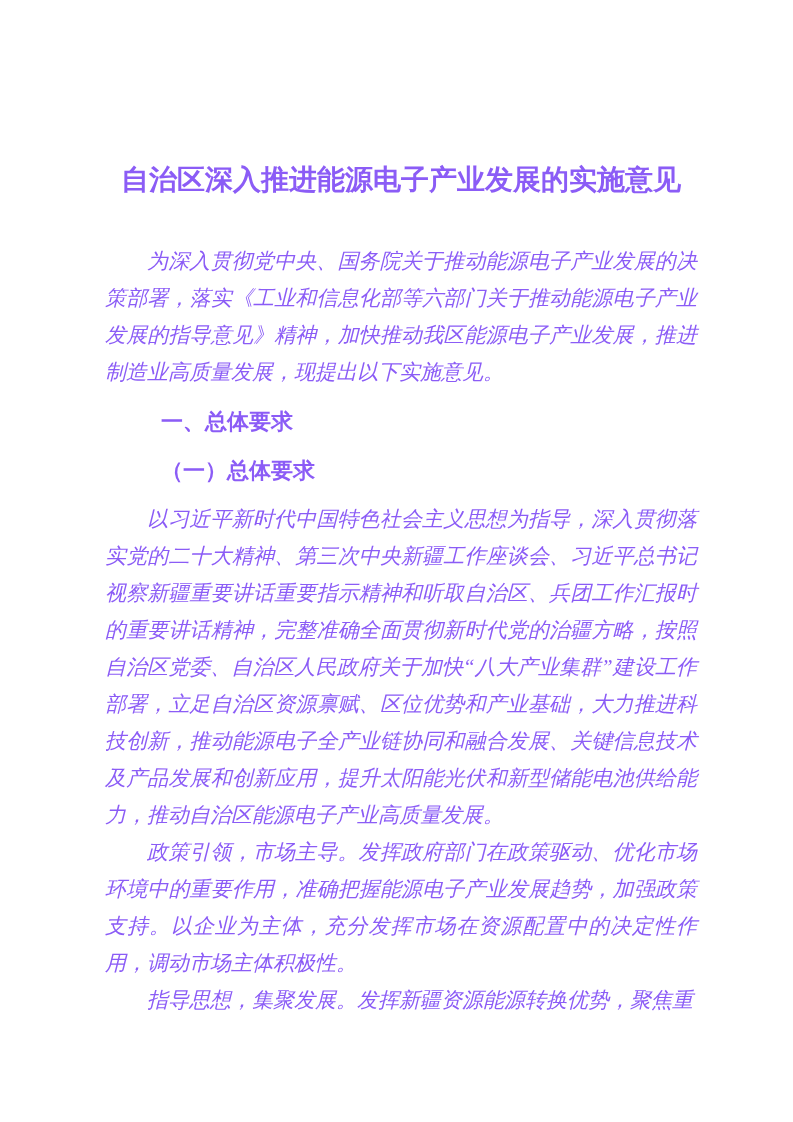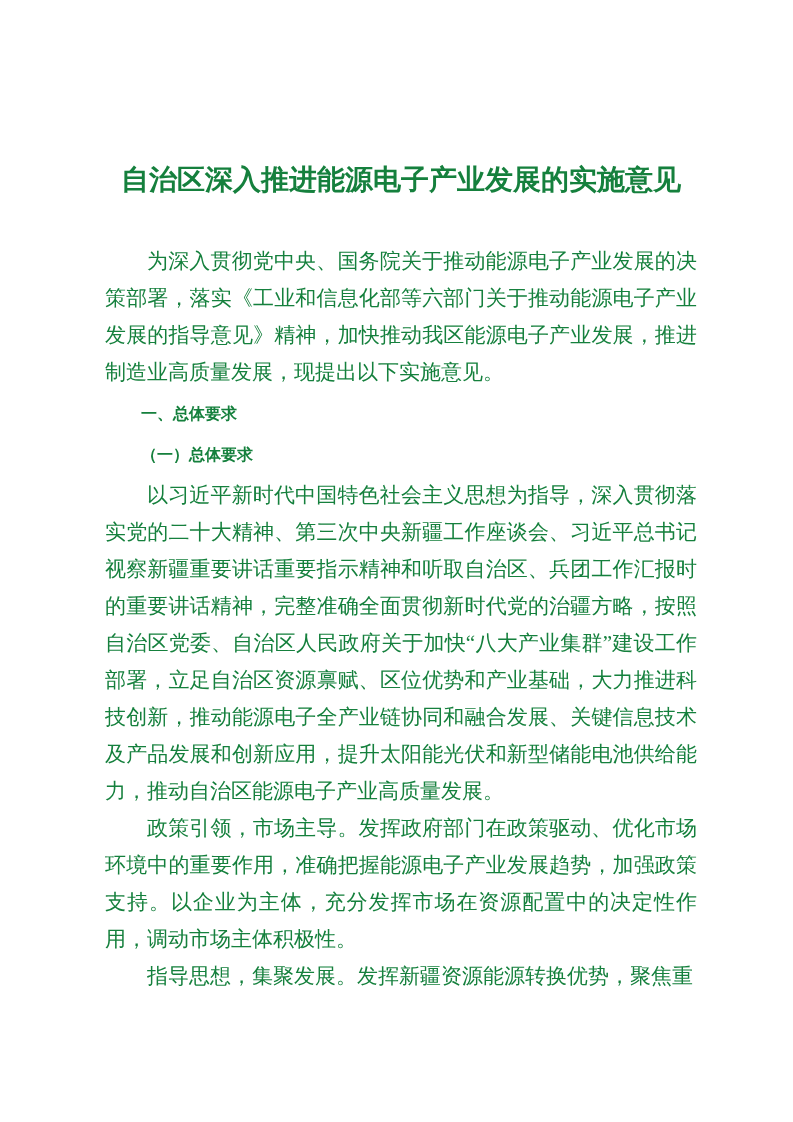--- a/index.html
+++ b/index.html
@@ -6,21 +6,21 @@
     margin: 0;
     padding: 0;
     background: #ffffff;
   }
   .page {
     position: relative;
     width: 793px;
     height: 1122px;
     margin: 0;
     background: #ffffff;
-    color: #15803d;
+    color: #8b5cf6;
     box-sizing: border-box;
     padding: 158px 96px 0 105px;
     overflow: hidden;
   }
   .doc-title {
     font-family: "Liberation Sans", "DejaVu Sans", sans-serif;
     font-weight: 700;
     font-size: 28px;
     line-height: 44px;
     text-align: center;
@@ -28,28 +28,29 @@
     white-space: nowrap;
   }
   .body-para {
     font-family: "Liberation Serif", "DejaVu Serif", serif;
     font-weight: 400;
     font-size: 21px;
     line-height: 37px;
     text-align: justify;
     text-indent: 2em;
     margin: 0;
+    font-style: italic;
   }
   .heading {
     font-family: "Liberation Sans", "DejaVu Sans", sans-serif;
     font-weight: 700;
-    font-size: 16px;
+    font-size: 22px;
     line-height: 37px;
     text-indent: 2em;
-    margin: 4px;
+    margin: 12px;
   }
 </style>
 </head>
 <body>
 
 <div class="page">
   <h1 class="doc-title">自治区深入推进能源电子产业发展的实施意见</h1>
 
   <p class="body-para">为深入贯彻党中央、国务院关于推动能源电子产业发展的决策部署，落实《工业和信息化部等六部门关于推动能源电子产业发展的指导意见》精神，加快推动我区能源电子产业发展，推进制造业高质量发展，现提出以下实施意见。</p>
 

